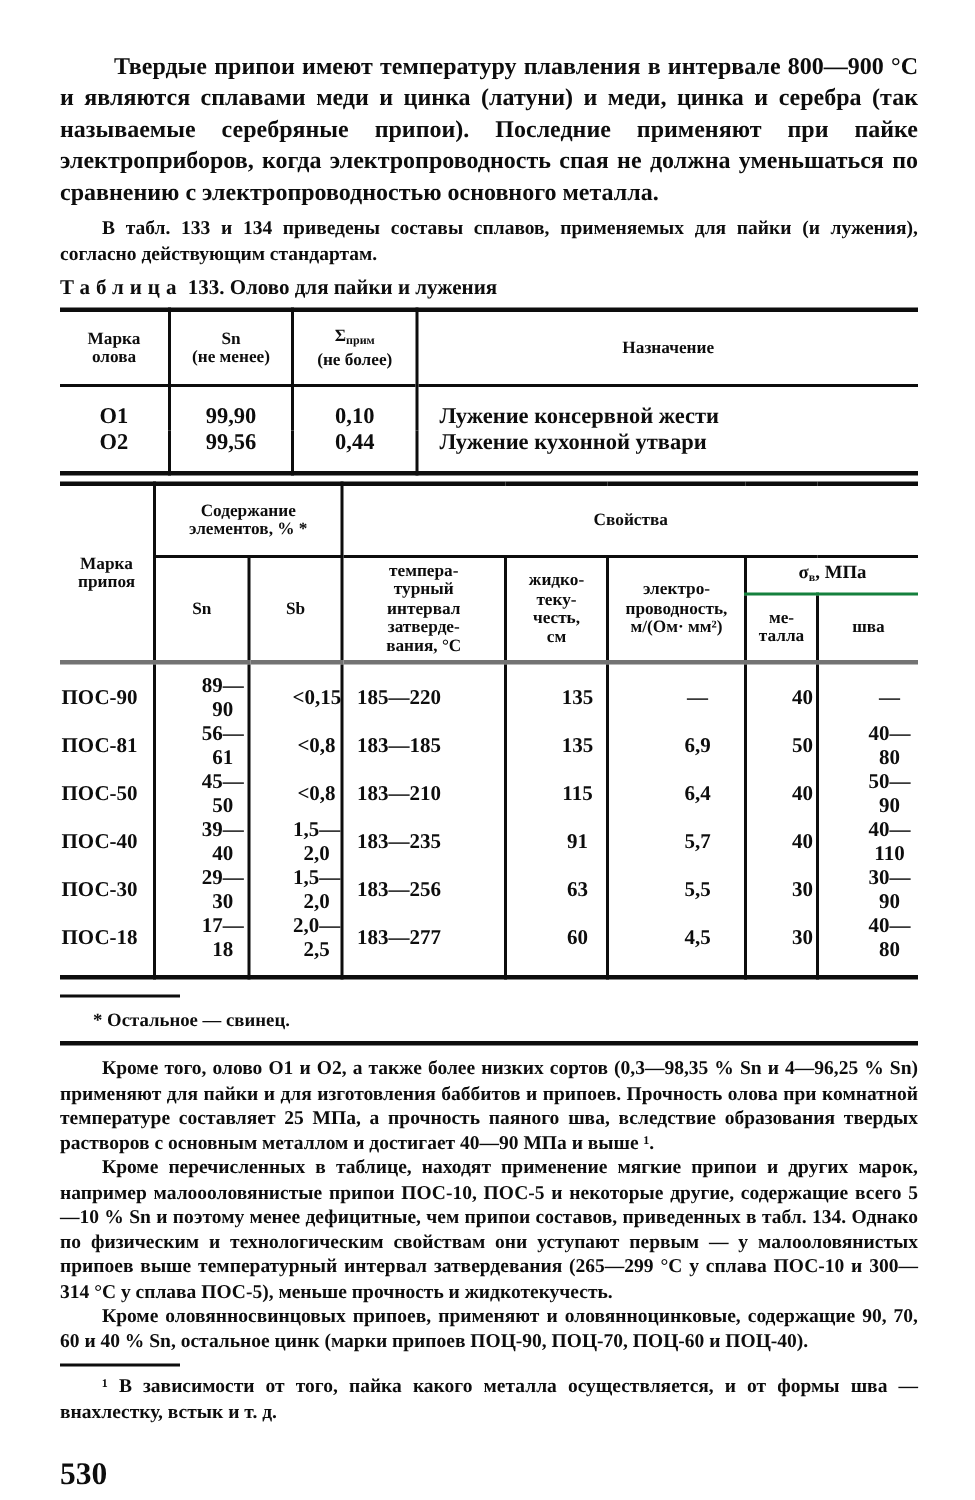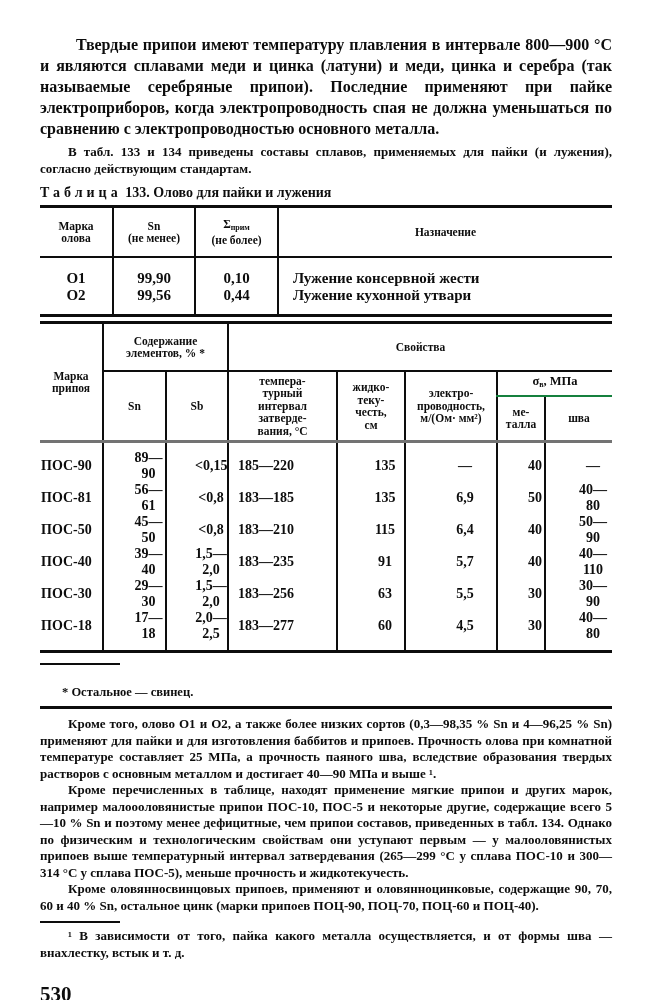--- a/index.html
+++ b/index.html
@@ -42,21 +42,21 @@
   .t134 thead th.sg{height:22px;border-bottom:2px solid #15803d;font-size:12.5px;}
   .t134 thead th.h3{height:38px;padding:2px 1px;}
   .t134 tbody td{font-size:14px;line-height:16px;font-weight:bold;text-align:center;padding-left:28px;}
   .t134 tbody tr.r0 td{border-top:3px solid #737373;padding-top:7px;}
   .t134 tbody tr.rlast td{padding-bottom:8px;}
   .t134 td.mark{text-align:left;padding-left:1px;}
   .t134 td.temp{text-align:left;padding-left:9px;}
 
   .rule-short{width:80px;border-top:2px solid #0d0d0d;margin-top:10px;}
   .rule-short.btm{margin-top:7px;}
-  .tbl-footnote{font-size:12.5px;font-weight:bold;margin-top:20px;padding-left:22px;}
+  .tbl-footnote{font-size:12.5px;font-weight:bold;margin-top:8px;padding-left:22px;}
   .rule-full{border-top:3px solid #0d0d0d;margin-top:6px;}
   .footnote-bottom{margin-top:5px;font-size:13px;line-height:16.5px;}
   .page-num{margin-top:21px;font-weight:bold;font-size:21px;}
 </style>
 </head>
 <body>
 
 <div class="page">
 
   <p class="p-main indent">Твердые припои имеют температуру плавления в интервале 800—900 °С и являются сплавами меди и цинка (латуни) и меди, цинка и серебра (так называемые серебряные припои). Последние применяют при пайке электроприборов, когда электропроводность спая не должна уменьшаться по сравнению с электропроводностью основного металла.</p>

